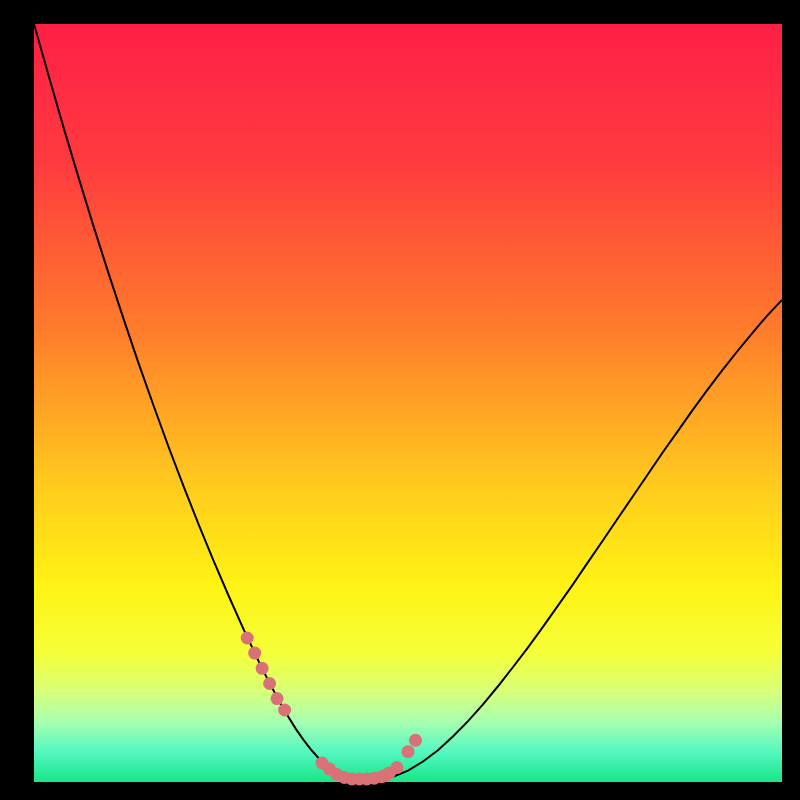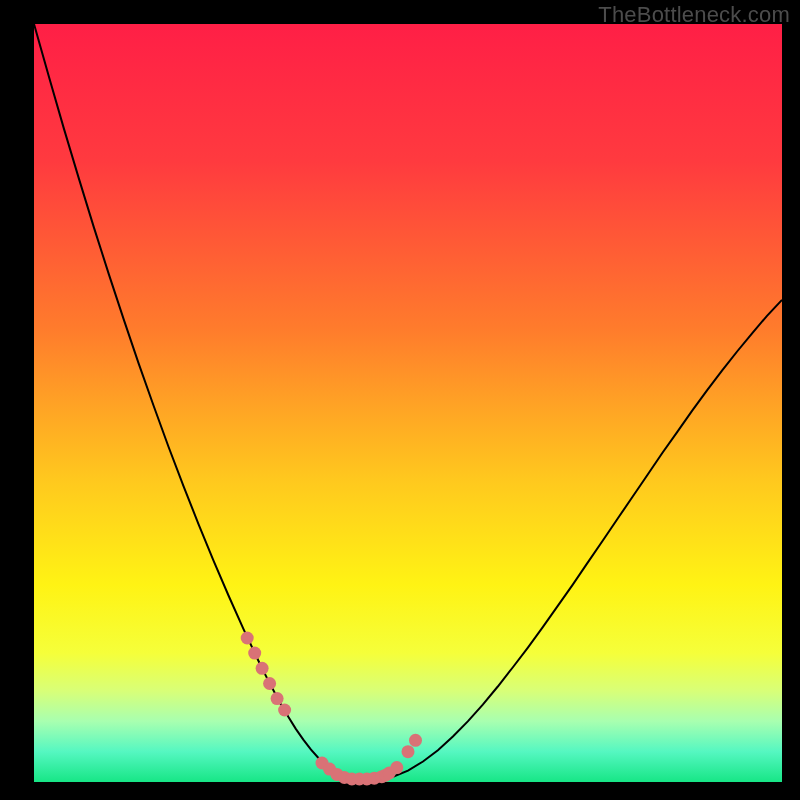--- a/index.html
+++ b/index.html
@@ -69,14 +69,13 @@
           <circle cx="340.3" cy="754.2" r="6.5" fill="#d97276"></circle>
           <circle cx="347.8" cy="752.7" r="6.5" fill="#d97276"></circle>
           <circle cx="351.6" cy="751.2" r="6.5" fill="#d97276"></circle>
           <circle cx="355.3" cy="748.9" r="6.5" fill="#d97276"></circle>
           <circle cx="362.8" cy="743.6" r="6.5" fill="#d97276"></circle>
           <circle cx="374.0" cy="727.7" r="6.5" fill="#d97276"></circle>
           <circle cx="381.5" cy="716.3" r="6.5" fill="#d97276"></circle>
         </g>
     </svg>
   </div>
-  <div class="attribution">TheBottleneck.com</div>
 </div>
 
 </body></html>

